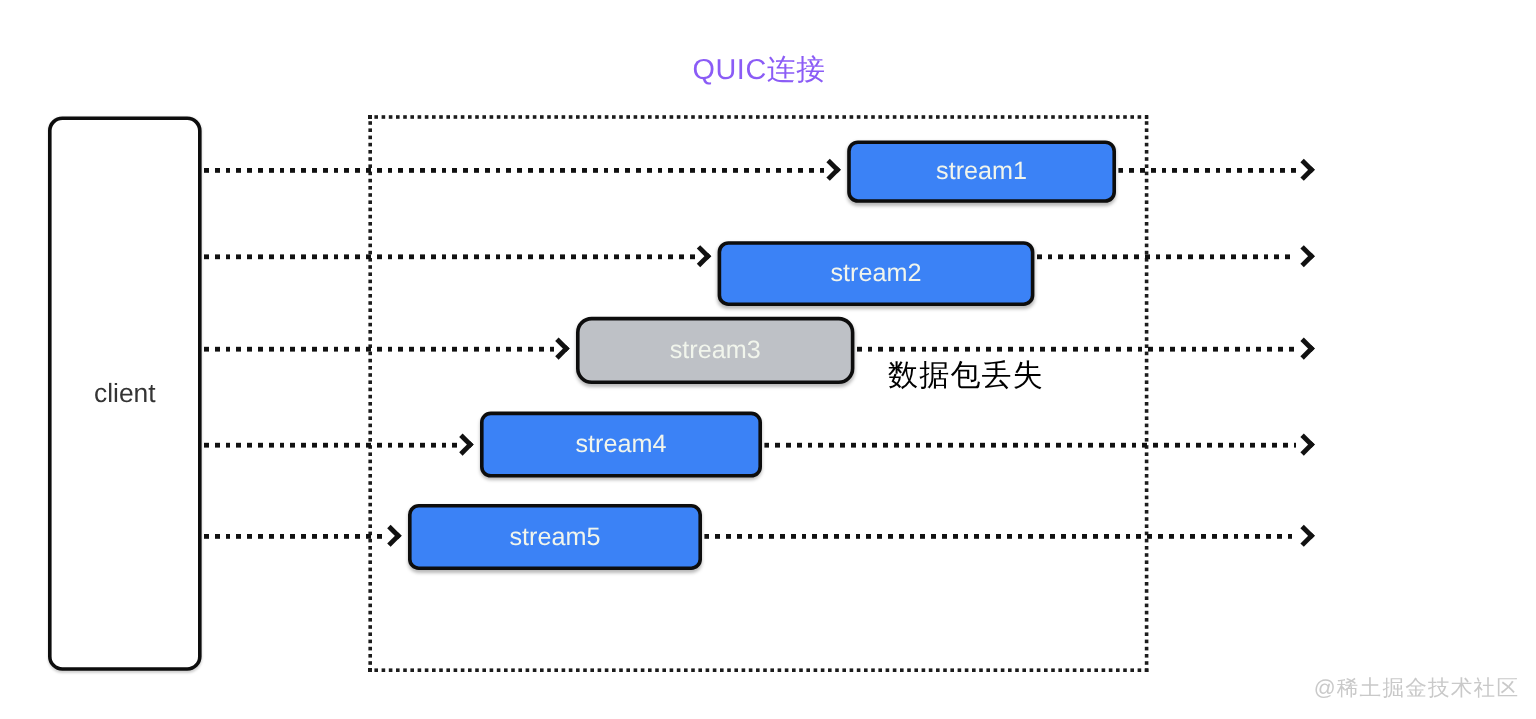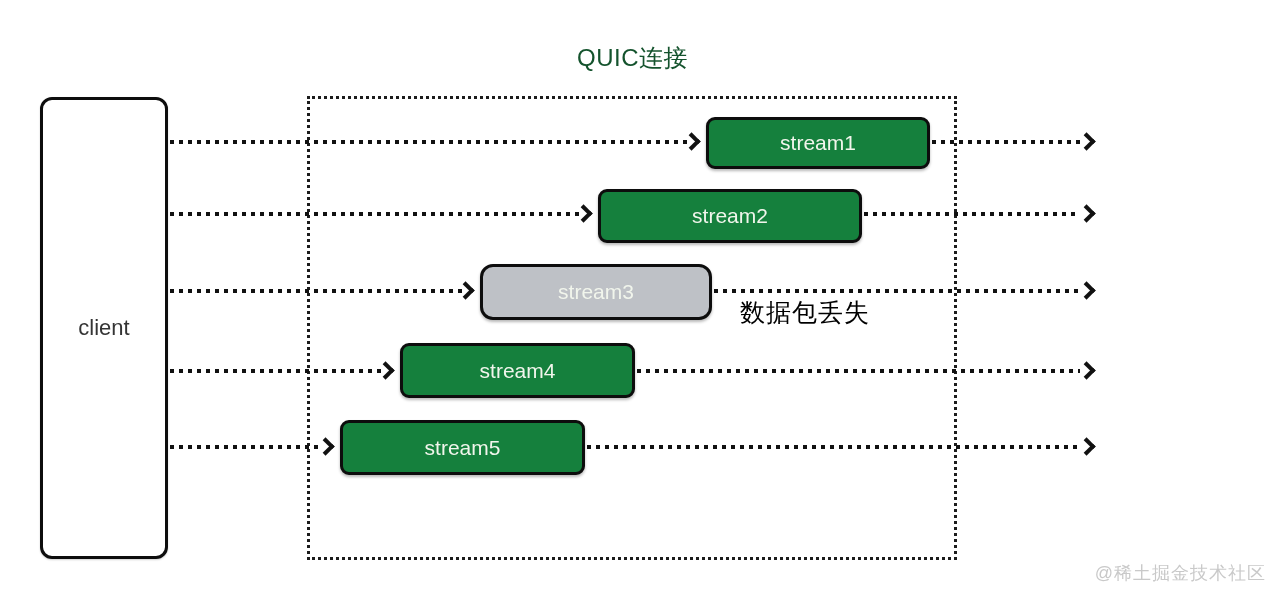--- a/index.html
+++ b/index.html
@@ -3,21 +3,21 @@
 <meta charset="utf-8">
 <style>
   * { margin:0; padding:0; box-sizing:border-box; }
   body { background:#ffffff; }
   .canvas {
     position:relative; width:1280px; height:599px; background:#ffffff;
     font-family:"Liberation Sans","DejaVu Sans",sans-serif; overflow:hidden;
   }
   .title {
     position:absolute; left:308px; top:42px; width:649px;
-    text-align:center; font-size:24px; color:#14532d; letter-spacing:0.5px;
+    text-align:center; font-size:24px; color:#8b5cf6; letter-spacing:0.5px;
   }
   .node {
     position:absolute; border:3px solid #0d0d0d; border-radius:12px; background:#ffffff;
     display:flex; align-items:center; justify-content:center;
     font-size:22px; color:#343434;
     box-shadow:0 1px 2px rgba(0,0,0,0.18);
   }
   .client { left:40px;  top:97px; width:128px; height:462px; }
   .server { left:1099px; top:97px; width:141px; height:462px; }
   .quic-box {
@@ -32,21 +32,21 @@
     position:absolute; width:13px; height:13px;
     border-top:4px solid #111; border-right:4px solid #111;
     transform:rotate(45deg);
   }
   .stream {
     position:absolute; border:3px solid #0d0d0d; border-radius:9px;
     display:flex; align-items:center; justify-content:center;
     font-size:21px; color:#f1f5ec;
     box-shadow:0 2px 3px rgba(0,0,0,0.28);
   }
-  .s-ok   { background:#15803d; }
+  .s-ok   { background:#3b82f6; }
   .s-lost { background:#bec1c6; }
   .annotation {
     position:absolute; left:740px; top:296px;
     font-size:25px; color:#000000; letter-spacing:1px;
   }
   .watermark {
     position:absolute; right:14px; top:561px;
     font-size:18px; color:#c9c9c9; letter-spacing:1px;
   }
 </style>
@@ -67,21 +67,21 @@
   <div class="dline" style="left:170px; top:140px; width:518px;"></div>
   <div class="arr" style="left:685px; top:135px;"></div>
   <div class="stream s-ok" style="left:706px; top:117px; width:224px; height:52px;">
     <span>stream1</span>
   </div>
   <div class="dline" style="left:932px; top:140px; width:148px;"></div>
   <div class="arr" style="left:1080px; top:135px;"></div>
 
   <div class="dline" style="left:170px; top:212px; width:410px;"></div>
   <div class="arr" style="left:577px; top:207px;"></div>
-  <div class="stream s-ok" style="left:598px; top:189px; width:264px; height:54px;">
+  <div class="stream s-ok" style="left:598px; top:201px; width:264px; height:54px;">
     <span>stream2</span>
   </div>
   <div class="dline" style="left:864px; top:212px; width:216px;"></div>
   <div class="arr" style="left:1080px; top:207px;"></div>
 
   <div class="dline" style="left:170px; top:289px; width:292px;"></div>
   <div class="arr" style="left:459px; top:284px;"></div>
   <div class="stream s-lost" style="left:480px; top:264px; width:232px; height:56px;border-radius:13px;">
     <span>stream3</span>
   </div>

